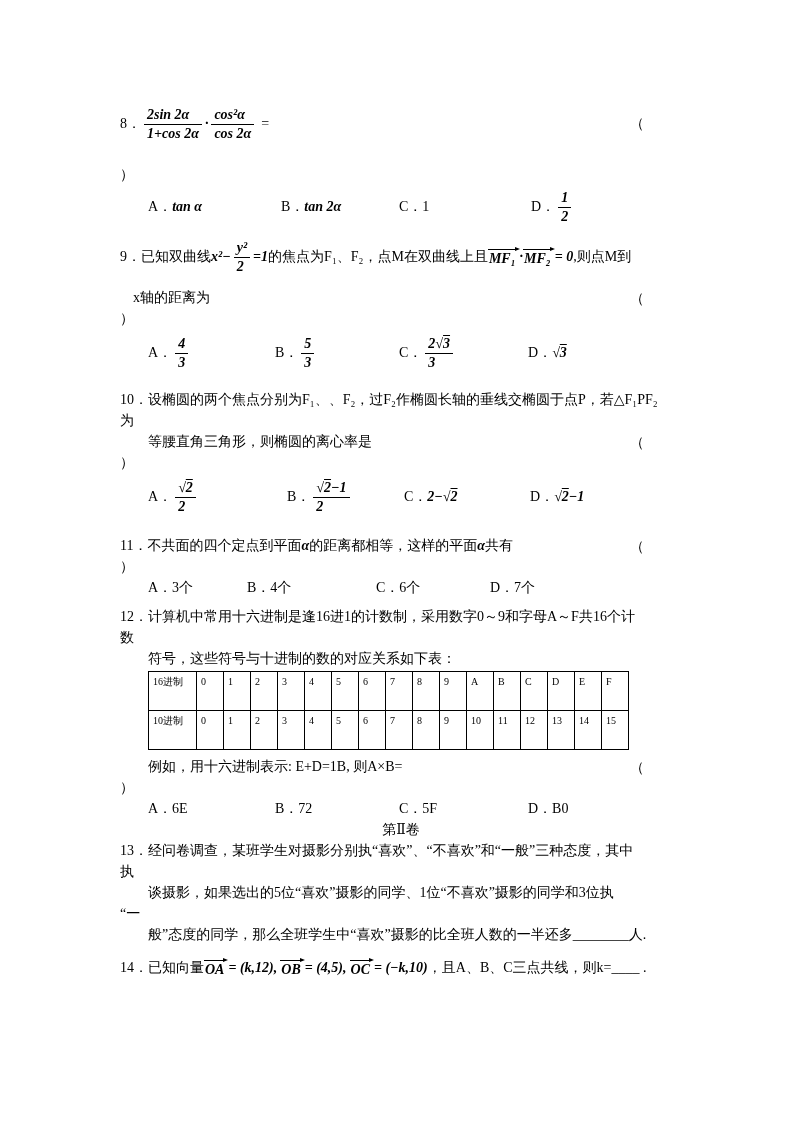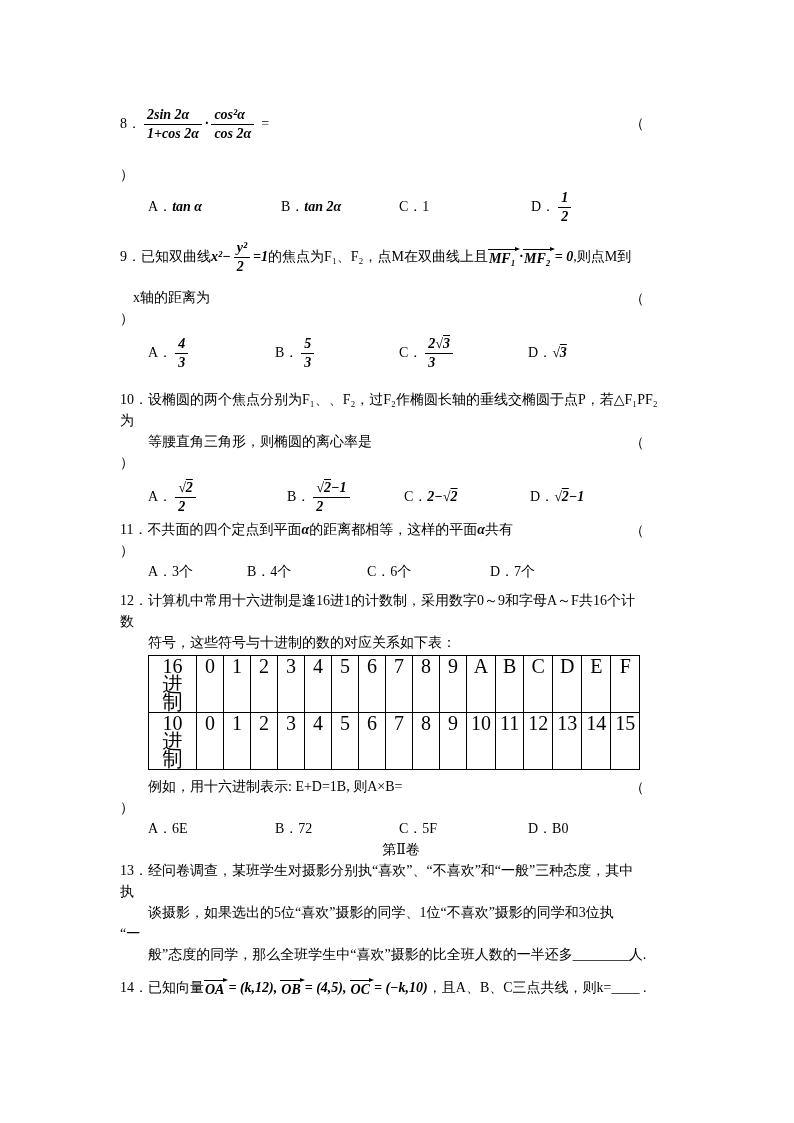--- a/index.html
+++ b/index.html
@@ -26,21 +26,21 @@
              font-weight:normal; font-style:normal; }
   .opt-row { position:relative; height:21px; }
   .opt-row.tall { height:44px; }
   .opt { position:absolute; top:50%; transform:translateY(-50%); display:inline-flex;
          align-items:center; white-space:nowrap; }
   .ind { padding-left:28px; }
   .ind13 { padding-left:13px; }
   .center { text-align:center; }
   table.hex { border-collapse:collapse; margin-left:28px; margin-top:2px; }
   table.hex td { border:1px solid #000; width:27px; height:39px; vertical-align:top;
-                 padding:1px 4px; font-size:20px; line-height:18px;text-align:center; }
+                 padding:1px 4px; font-size:10px; line-height:18px; }
   table.hex td.hd { width:48px; white-space:normal; }
 </style>
 </head>
 <body>
 
 <div class="page">
   <div class="content">
 
     <div class="mrow" style="height:48px">
       <span>8．</span>
@@ -154,29 +154,29 @@
       <span class="opt" style="left:284px">
         <span>C．</span>
         <span class="math"><span>2−</span><span>√</span><span class="rad">2</span></span>
       </span>
       <span class="opt" style="left:410px">
         <span>D．</span>
         <span class="math"><span>√</span><span class="rad">2</span><span>−1</span></span>
       </span>
     </div>
 
-    <div class="line" style="">
+    <div class="line" style="margin-top:16px">
       <span>11．不共面的四个定点到平面</span><span class="math">α</span><span>的距离都相等，这样的平面</span><span class="math">α</span><span>共有</span>
       <span class="paren-r">（</span>
     </div>
     <div class="line">）</div>
     <div class="opt-row">
       <span class="opt" style="left:28px">A．3个</span>
       <span class="opt" style="left:127px">B．4个</span>
-      <span class="opt" style="left:247px">C．6个</span>
+      <span class="opt" style="left:256px">C．6个</span>
       <span class="opt" style="left:370px">D．7个</span>
     </div>
 
     <div class="line" style="margin-top:8px">12．计算机中常用十六进制是逢16进1的计数制，采用数字0～9和字母A～F共16个计</div>
     <div class="line">数</div>
     <div class="line ind">符号，这些符号与十进制的数的对应关系如下表：</div>
 
     <table class="hex">
       <tbody>
           <tr>

